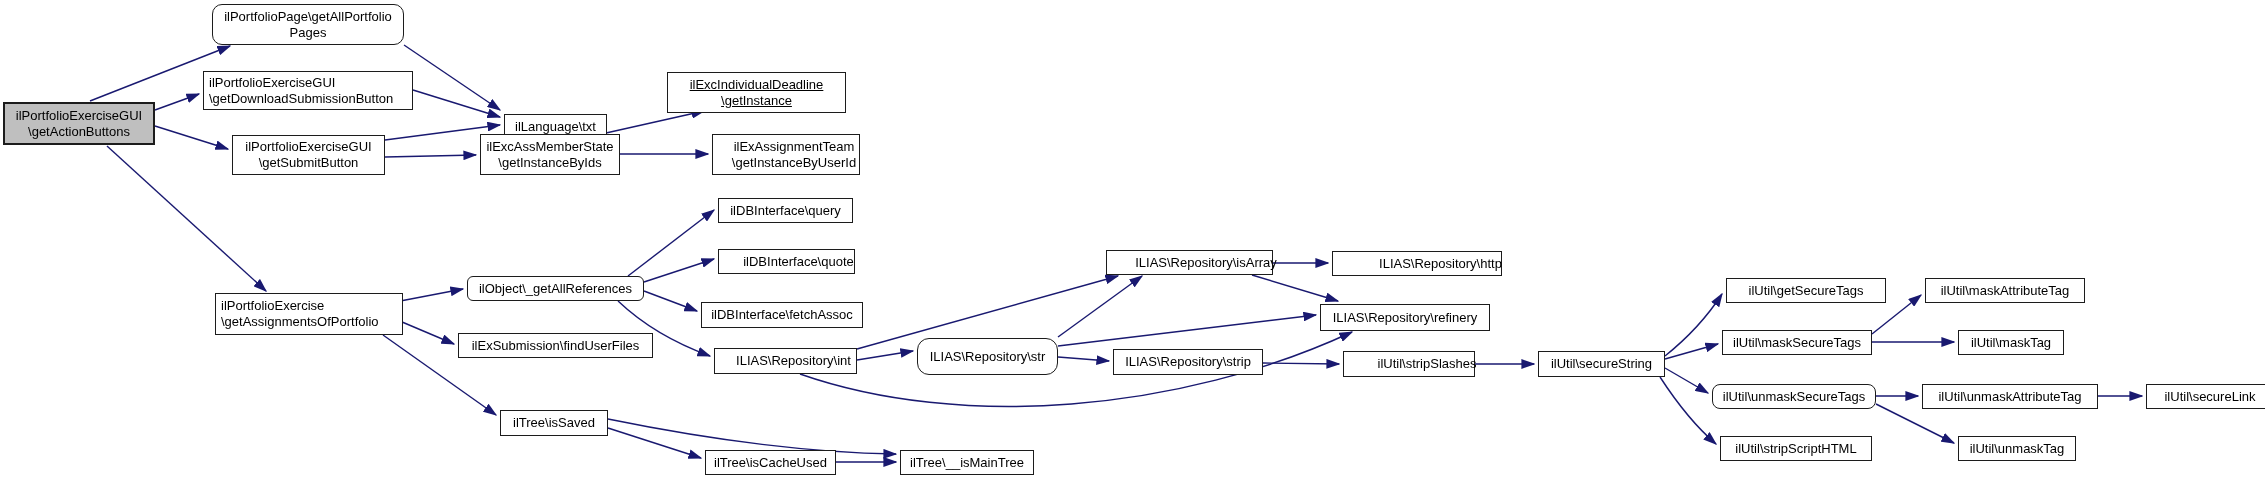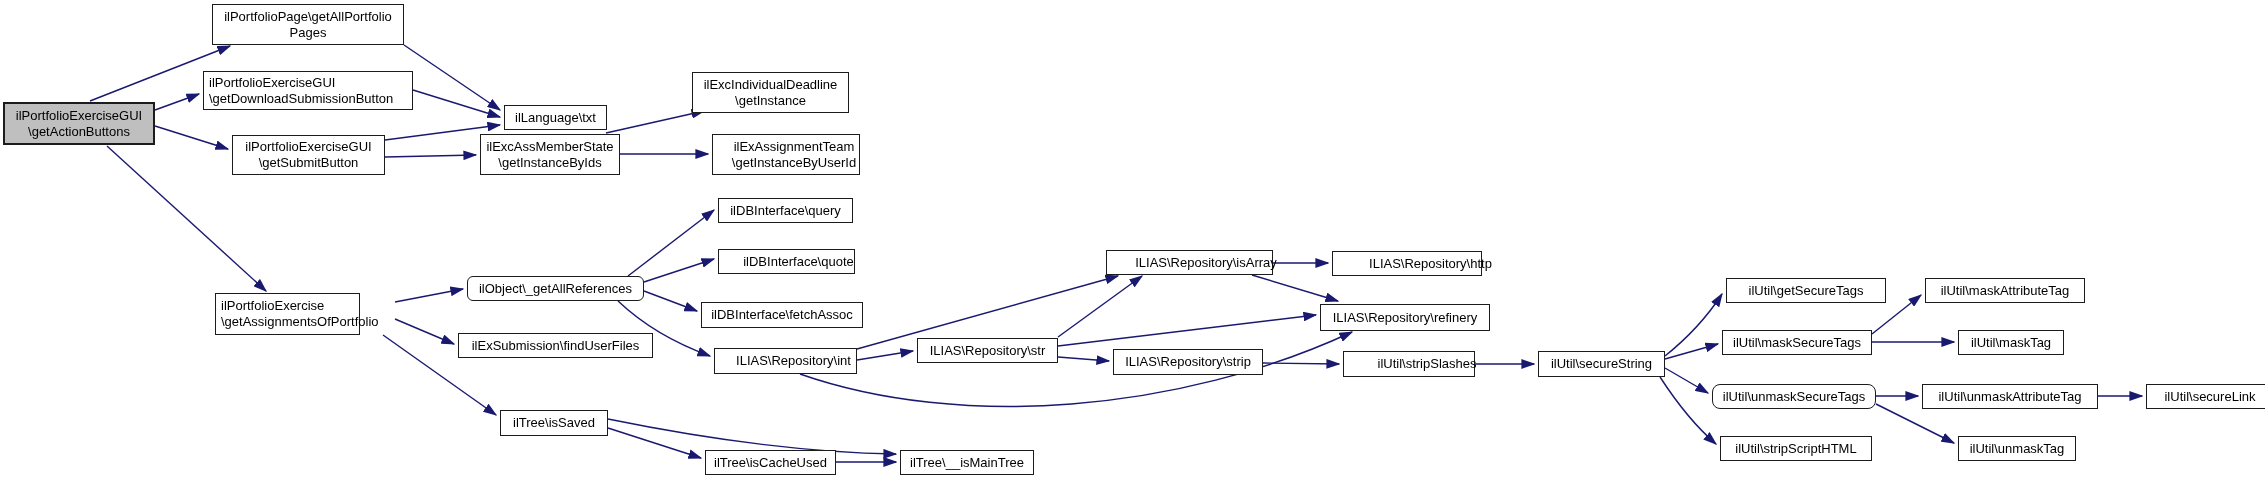--- a/index.html
+++ b/index.html
@@ -86,44 +86,44 @@
       <path d="M2098,396 L2142,396" class="edge" stroke="#191970" stroke-width="1.4" marker-end="url(#arrow)"></path>
       <path d="M608,428 L701,458" class="edge" stroke="#191970" stroke-width="1.4" marker-end="url(#arrow)"></path>
       <path d="M608,419 Q770,452 896,454" class="edge" stroke="#191970" stroke-width="1.4" marker-end="url(#arrow)"></path>
       <path d="M836,462 L896,462" class="edge" stroke="#191970" stroke-width="1.4" marker-end="url(#arrow)"></path>
     </svg>
   <div id="nodes">
       <div class="node root" style="left: 3px; top: 102px; width: 152px; height: 43px;">
         <span>ilPortfolioExerciseGUI</span>
         <span>\getActionButtons</span>
       </div>
-      <div class="node" style="left: 212px; top: 4px; width: 192px; height: 41px;">
+      <div class="node" style="left: 212px; top: 4px; width: 192px; height: 41px; border-radius: 10px;">
         <span>ilPortfolioPage\getAllPortfolio</span>
         <span>Pages</span>
       </div>
       <div class="node left" style="left: 203px; top: 71px; width: 210px; height: 39px;">
         <span>ilPortfolioExerciseGUI</span>
         <span>\getDownloadSubmissionButton</span>
       </div>
       <div class="node" style="left: 232px; top: 135px; width: 153px; height: 40px;">
         <span>ilPortfolioExerciseGUI</span>
         <span>\getSubmitButton</span>
       </div>
-      <div class="node left" style="left: 215px; top: 293px; width: 145px; height: 42px;">
+      <div class="node left" style="left: 215px; top: 293px; width: 188px; height: 42px;">
         <span>ilPortfolioExercise</span>
         <span>\getAssignmentsOfPortfolio</span>
       </div>
-      <div class="node" style="left: 504px; top: 105px; width: 103px; height: 25px;">
+      <div class="node" style="left: 504px; top: 114px; width: 103px; height: 25px;">
         <span>ilLanguage\txt</span>
       </div>
       <div class="node" style="left: 480px; top: 134px; width: 140px; height: 41px;">
         <span>ilExcAssMemberState</span>
         <span>\getInstanceByIds</span>
       </div>
-      <div class="node" style="left: 692px; top: 72px; width: 157px; height: 41px;">
+      <div class="node" style="left: 667px; top: 72px; width: 179px; height: 41px; text-decoration: underline;">
         <span>ilExcIndividualDeadline</span>
         <span>\getInstance</span>
       </div>
       <div class="node" style="left: 712px; top: 134px; width: 148px; height: 41px; padding-left: 16px;">
         <span>ilExAssignmentTeam</span>
         <span>\getInstanceByUserId</span>
       </div>
       <div class="node" style="left: 718px; top: 198px; width: 135px; height: 25px;">
         <span>ilDBInterface\query</span>
       </div>
@@ -144,30 +144,30 @@
       </div>
       <div class="node" style="left: 500px; top: 410px; width: 108px; height: 26px;">
         <span>ilTree\isSaved</span>
       </div>
       <div class="node" style="left: 705px; top: 450px; width: 131px; height: 25px;">
         <span>ilTree\isCacheUsed</span>
       </div>
       <div class="node" style="left: 900px; top: 450px; width: 134px; height: 25px;">
         <span>ilTree\__isMainTree</span>
       </div>
-      <div class="node" style="left: 917px; top: 338px; width: 141px; height: 25px;">
+      <div class="node" style="left: 917px; top: 338px; width: 141px; height: 37px; border-radius: 12px;">
         <span>ILIAS\Repository\str</span>
       </div>
       <div class="node" style="left: 1106px; top: 250px; width: 167px; height: 25px; padding-left: 33px;">
         <span>ILIAS\Repository\isArray</span>
       </div>
       <div class="node" style="left: 1113px; top: 349px; width: 150px; height: 26px;">
         <span>ILIAS\Repository\strip</span>
       </div>
-      <div class="node" style="left: 1332px; top: 251px; width: 150px; height: 25px; padding-left: 47px;">
+      <div class="node" style="left: 1332px; top: 251px; width: 170px; height: 25px; padding-left: 47px;">
         <span>ILIAS\Repository\http</span>
       </div>
       <div class="node" style="left: 1320px; top: 304px; width: 170px; height: 27px;">
         <span>ILIAS\Repository\refinery</span>
       </div>
       <div class="node" style="left: 1343px; top: 351px; width: 132px; height: 26px; padding-left: 36px;">
         <span>ilUtil\stripSlashes</span>
       </div>
       <div class="node" style="left: 1538px; top: 351px; width: 127px; height: 26px;">
         <span>ilUtil\secureString</span>

